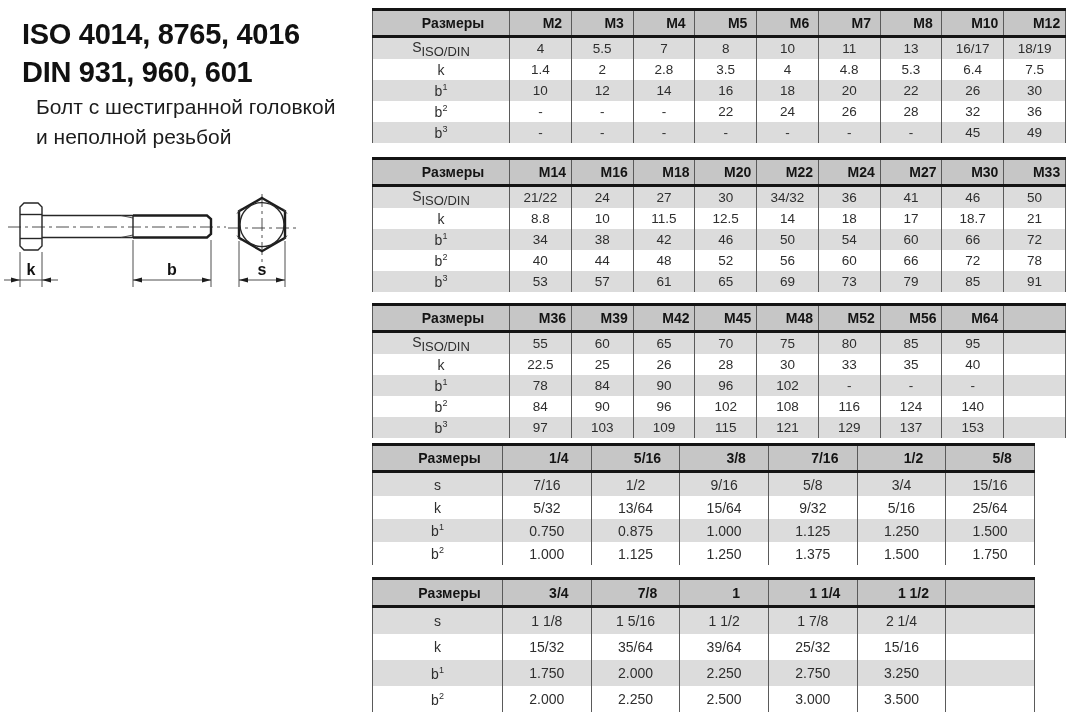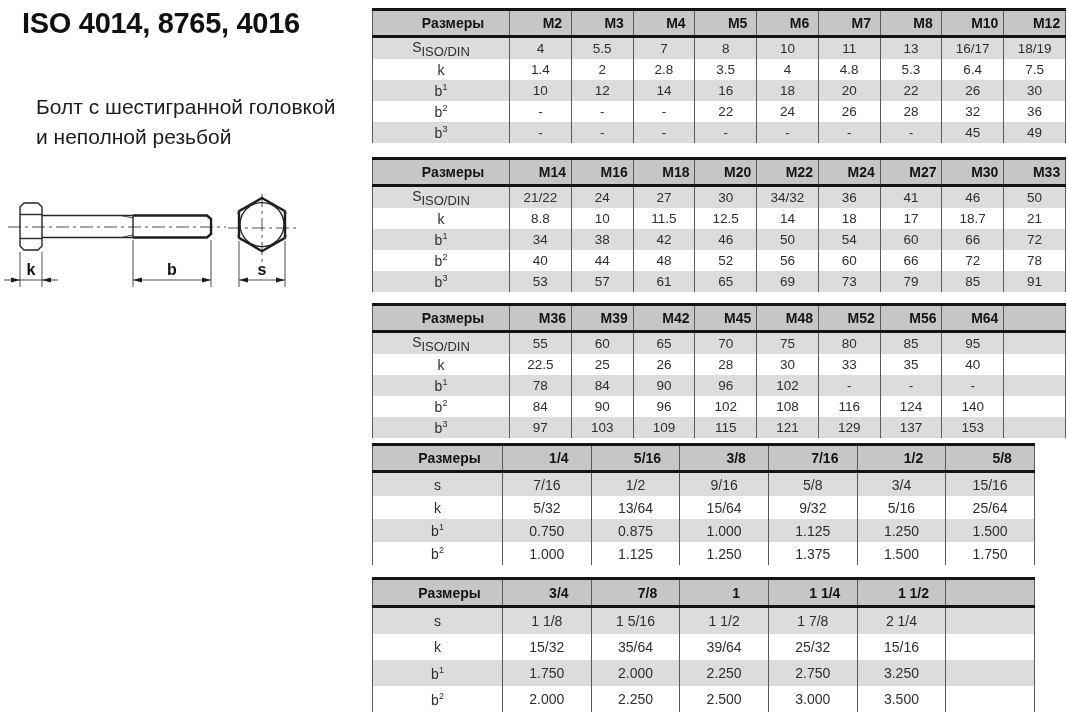--- a/index.html
+++ b/index.html
@@ -5,21 +5,21 @@
   html,body{margin:0;padding:0;}
   body{
     position:relative;
     width:1067px;height:720px;
     background:#ffffff;
     font-family:"Liberation Sans", sans-serif;
     color:#1a1a1a;
     overflow:hidden;
   }
   
-  .titleblock{position:absolute;left:22px;top:4px;}
+  .titleblock{position:absolute;left:22px;top:15px;}
   .titleblock .t-line{
     font-size:29px;font-weight:bold;line-height:38px;color:#111;
     letter-spacing:-0.3px;white-space:nowrap;
   }
   .subtitle{position:absolute;left:36px;top:92px;}
   .subtitle .s-line{font-size:21px;line-height:30px;color:#1c1c1c;white-space:nowrap;}
   .diagram{position:absolute;left:0;top:185px;width:340px;height:130px;}
   .footnotes{position:absolute;left:18px;top:322px;}
   .footnote{font-size:19px;line-height:29px;color:#1c1c1c;white-space:nowrap;}
   .footnote sup{font-size:12px;}
@@ -61,20 +61,21 @@
   .dthin{stroke:#3a3a3a;stroke-width:0.9;fill:none;}
   .dcenter{stroke:#3a3a3a;stroke-width:0.9;fill:none;stroke-dasharray:13 4 3 4;}
   .darrow{fill:#1d1d1d;stroke:none;}
   .dimtext{font-family:"Liberation Sans",sans-serif;font-size:16px;font-weight:bold;fill:#111;}
 </style>
 </head>
 <body>
 
 <div class="titleblock">
   <div class="t-line">ISO 4014, 8765, 4016</div>
+  <div class="t-line">DIN 931, 960, 601</div>
 </div>
 
 <div class="subtitle">
   <div class="s-line">Болт с шестигранной головкой</div>
   <div class="s-line">и неполной резьбой</div>
 </div>
 
 <div class="diagram">
   <svg width="340" height="130" viewBox="0 0 340 130">
 

